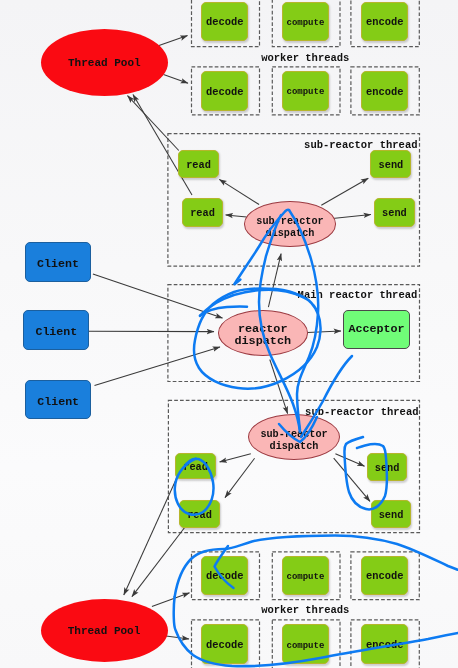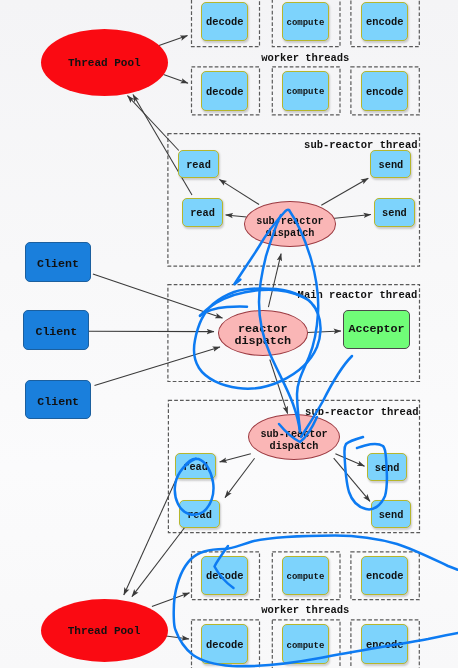--- a/index.html
+++ b/index.html
@@ -3,21 +3,21 @@
 <meta charset="utf-8">
 <style>
   html,body{margin:0;padding:0;}
   body{width:458px;height:668px;background:linear-gradient(180deg,#f4f4f6 0%,#f8f8f9 40%,#fbfbfc 70%,#f8f8f9 100%);overflow:hidden;
        font-family:"Liberation Mono","DejaVu Sans Mono",monospace;}
   #stage{position:relative;width:458px;height:668px;}
   svg.layer{position:absolute;left:0;top:0;width:458px;height:668px;}
   .node{position:absolute;display:flex;align-items:center;justify-content:center;
         font-weight:bold;color:#111;text-align:center;line-height:1.12;}
   .rbox{border-radius:5px;}
-  .worker{background:#7dd3fc;border:1.3px solid #b6b62c;box-shadow:1px 1.5px 2px rgba(0,0,0,0.18);padding-top:3px;box-sizing:border-box;}
+  .worker{background:#84cc16;border:1.3px solid #b6b62c;box-shadow:1px 1.5px 2px rgba(0,0,0,0.18);padding-top:3px;box-sizing:border-box;}
 </style>
 </head>
 <body>
 
 <div id="stage">
 
   <svg class="layer" viewBox="0 0 458 668">
     <g fill="none" stroke="#5a5a5a" stroke-width="1.2" stroke-dasharray="3.7,2.1">
 
       <rect x="191.5" y="-12" width="68" height="58.6"></rect>

